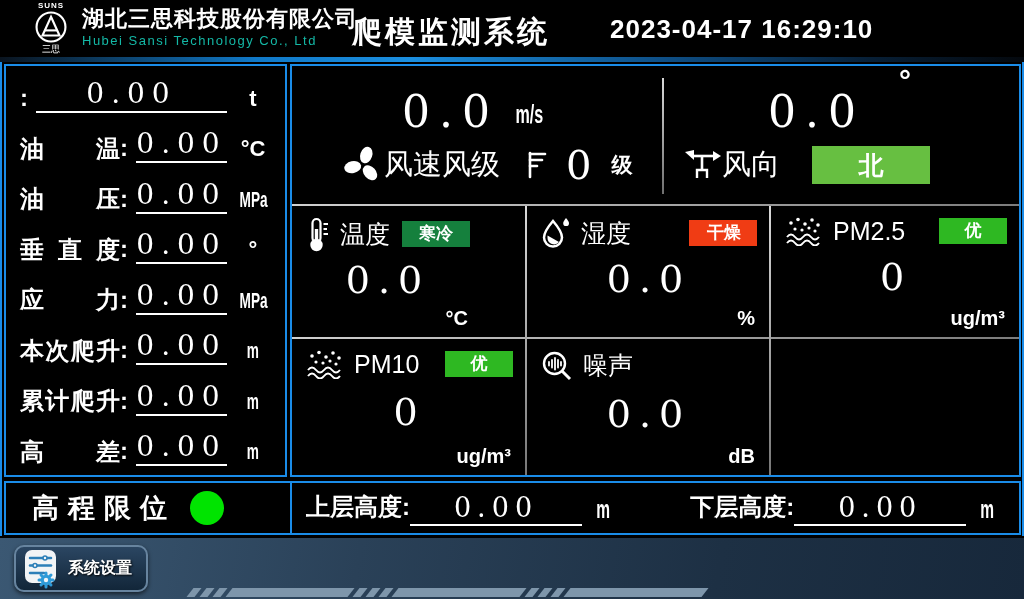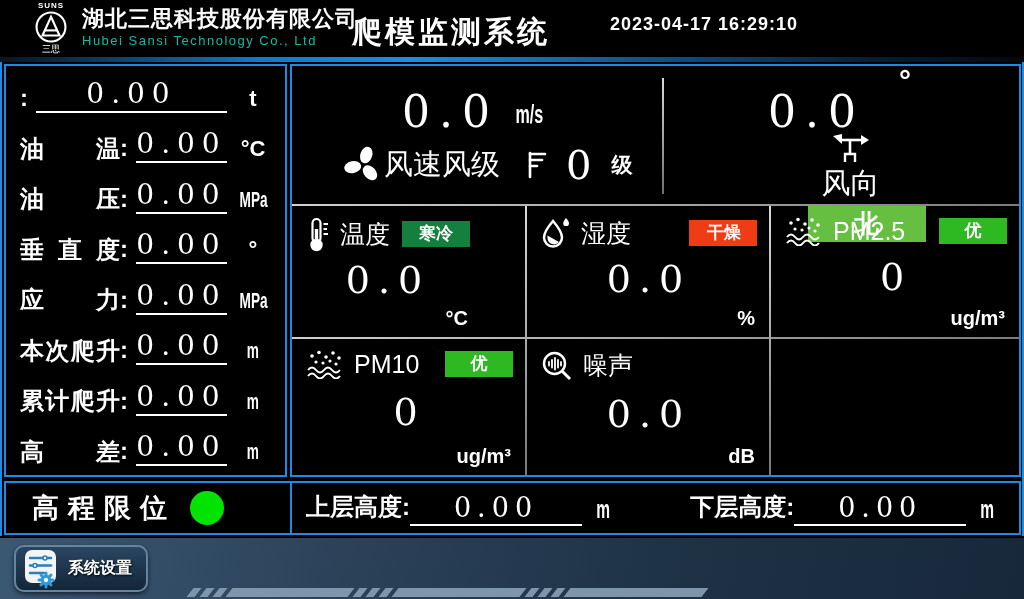--- a/index.html
+++ b/index.html
@@ -11,21 +11,21 @@
   
   .header { position:absolute; top:0; left:0; width:1024px; height:57px; background:#000; }
   .logo { position:absolute; left:26px; top:1px; width:50px; text-align:center; }
   .logo-suns { font-size:8px; font-weight:bold; letter-spacing:1px; line-height:9px; }
   .logo-circle { width:34px; height:34px; margin:0 auto; }
   .logo-sansi { font-size:9px; line-height:10px; }
   .company { position:absolute; left:82px; top:5px; }
   .company-cn { font-size:22px; font-weight:bold; letter-spacing:1px; line-height:27px; }
   .company-en { font-size:13px; color:#14b8a6; letter-spacing:1.5px; line-height:18px; }
   .page-title { position:absolute; left:352px; top:12px; font-size:30px; font-weight:bold; letter-spacing:3px; }
-  .datetime { position:absolute; left:610px; top:14px; font-size:18px; font-weight:bold; letter-spacing:1px; }
+  .datetime { position:absolute; left:610px; top:14px; font-size:26px; font-weight:bold; letter-spacing:1px; }
   .hdr-divider { position:absolute; top:57px; left:0; width:1024px; height:5px;
     background:linear-gradient(90deg,#0a141f 0%,#1079c8 25%,#1b8fe0 40%,#0e4f86 65%,#071f36 85%,#04080d 100%); }
 
   
   .edge-left  { position:absolute; left:0;  top:62px; width:2px; height:474px; background:#1a8ce8; }
   .edge-right { position:absolute; right:0; top:62px; width:2px; height:474px; background:#1a8ce8; }
 
   
   .panel { position:absolute; border:2px solid #1a8ce8; background:#000; }
   .left-panel   { left:4px;   top:64px;  width:283px; height:413px; padding:1px 0; }
@@ -51,21 +51,21 @@
   .wind-dir   { width:355px; height:100%; }
   .wind-vdivider { position:absolute; left:370px; top:12px; width:2px; height:116px;
                    background:linear-gradient(180deg,#d9d9d9,#6f6f6f); }
   .big-line { height:68px; display:flex; align-items:flex-end; justify-content:center; }
   .big-val { font-family:"DejaVu Serif","Liberation Serif",serif; font-size:44px;
              letter-spacing:9px; line-height:1; }
   .big-unit { font-size:26px; font-weight:bold; margin:0 0 4px 8px; }
   .deg-unit { font-size:30px; font-weight:bold; margin-left:34px; align-self:flex-start; line-height:1; }
   .sub-line { height:62px; display:flex; align-items:center; }
   .ws-sub { padding-left:50px; }
-  .wd-sub { padding-left:22px;flex-direction:column; }
+  .wd-sub { padding-left:22px; }
   .w-label { font-size:29px; }
   .flag-icon { margin-left:24px; }
   .level-val { font-family:"DejaVu Serif","Liberation Serif",serif; font-size:40px; margin-left:18px; line-height:1; }
   .level-unit { font-size:21px; font-weight:bold; margin-left:20px; }
   .north-badge { width:118px; height:38px; margin-left:32px; text-align:center;
                  line-height:38px; font-size:25px; font-weight:bold; color:#fff; }
 
   
   .gdiv { position:absolute; background:linear-gradient(90deg,#d0d0d0,#7c7c7c); }
   .gdiv-h1 { left:0; top:138px; width:727px; height:2px; }

